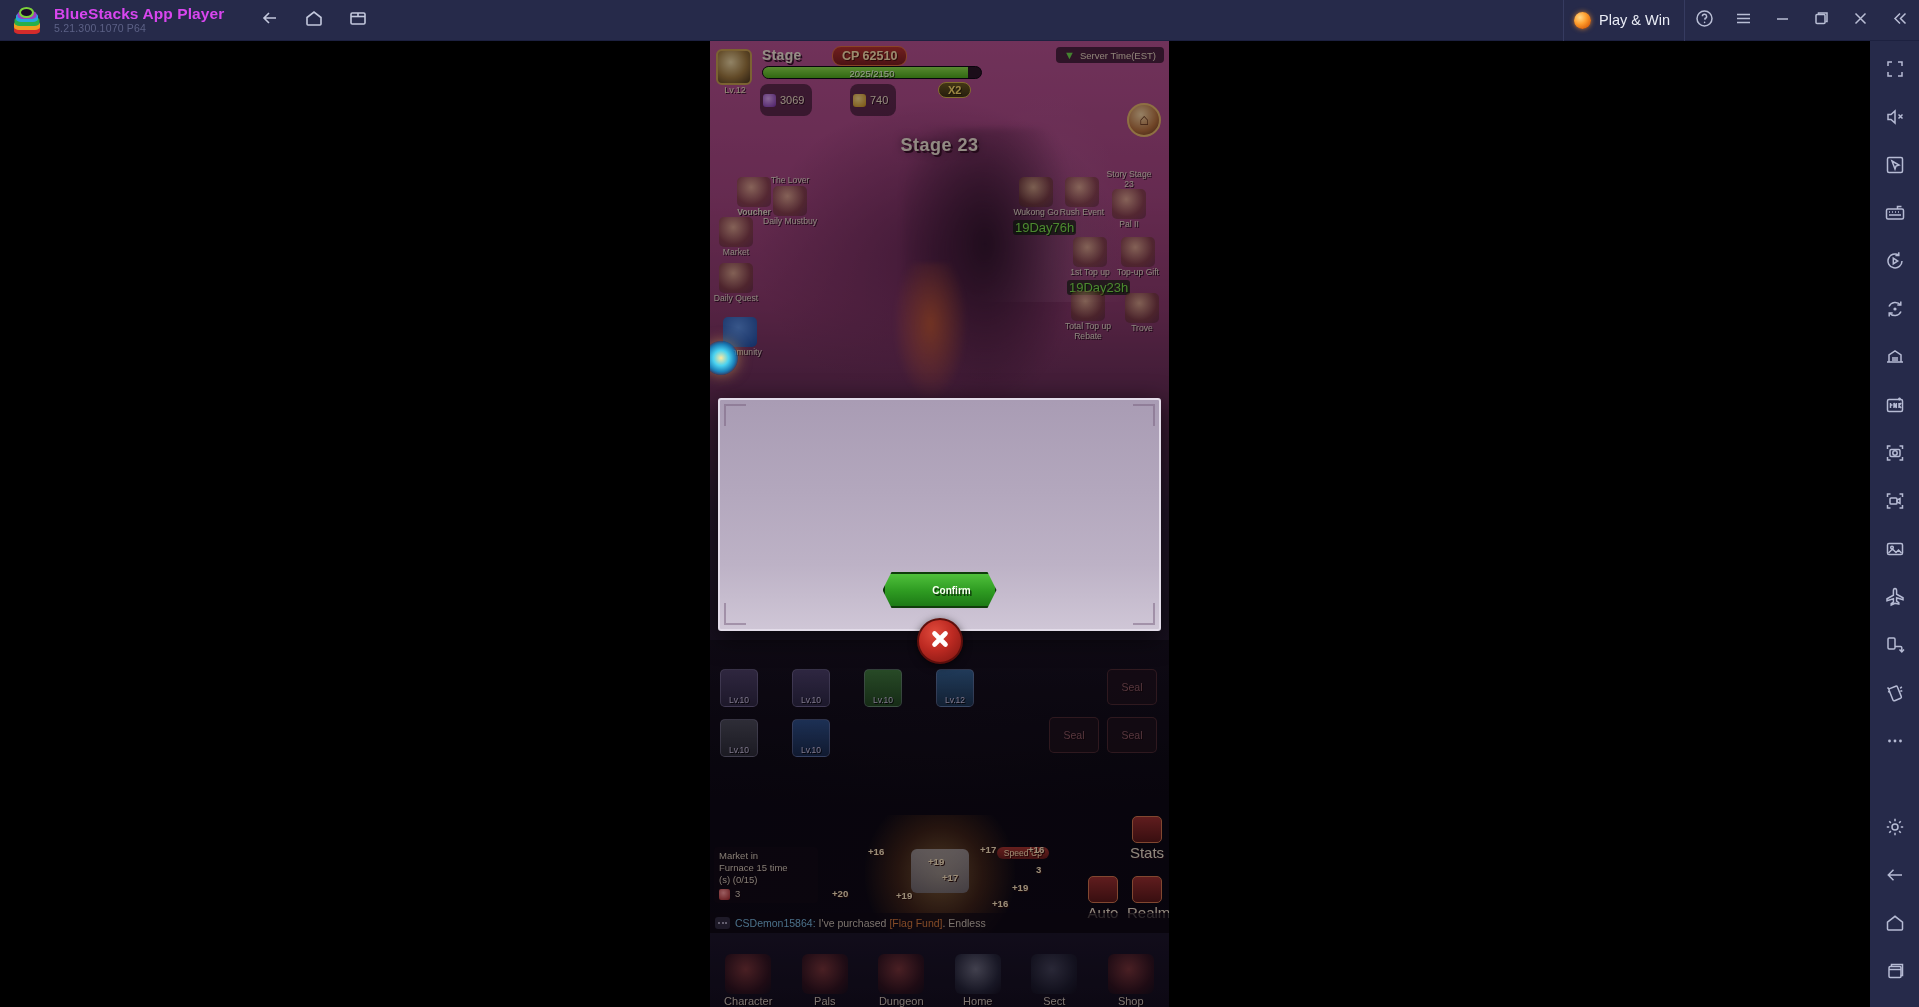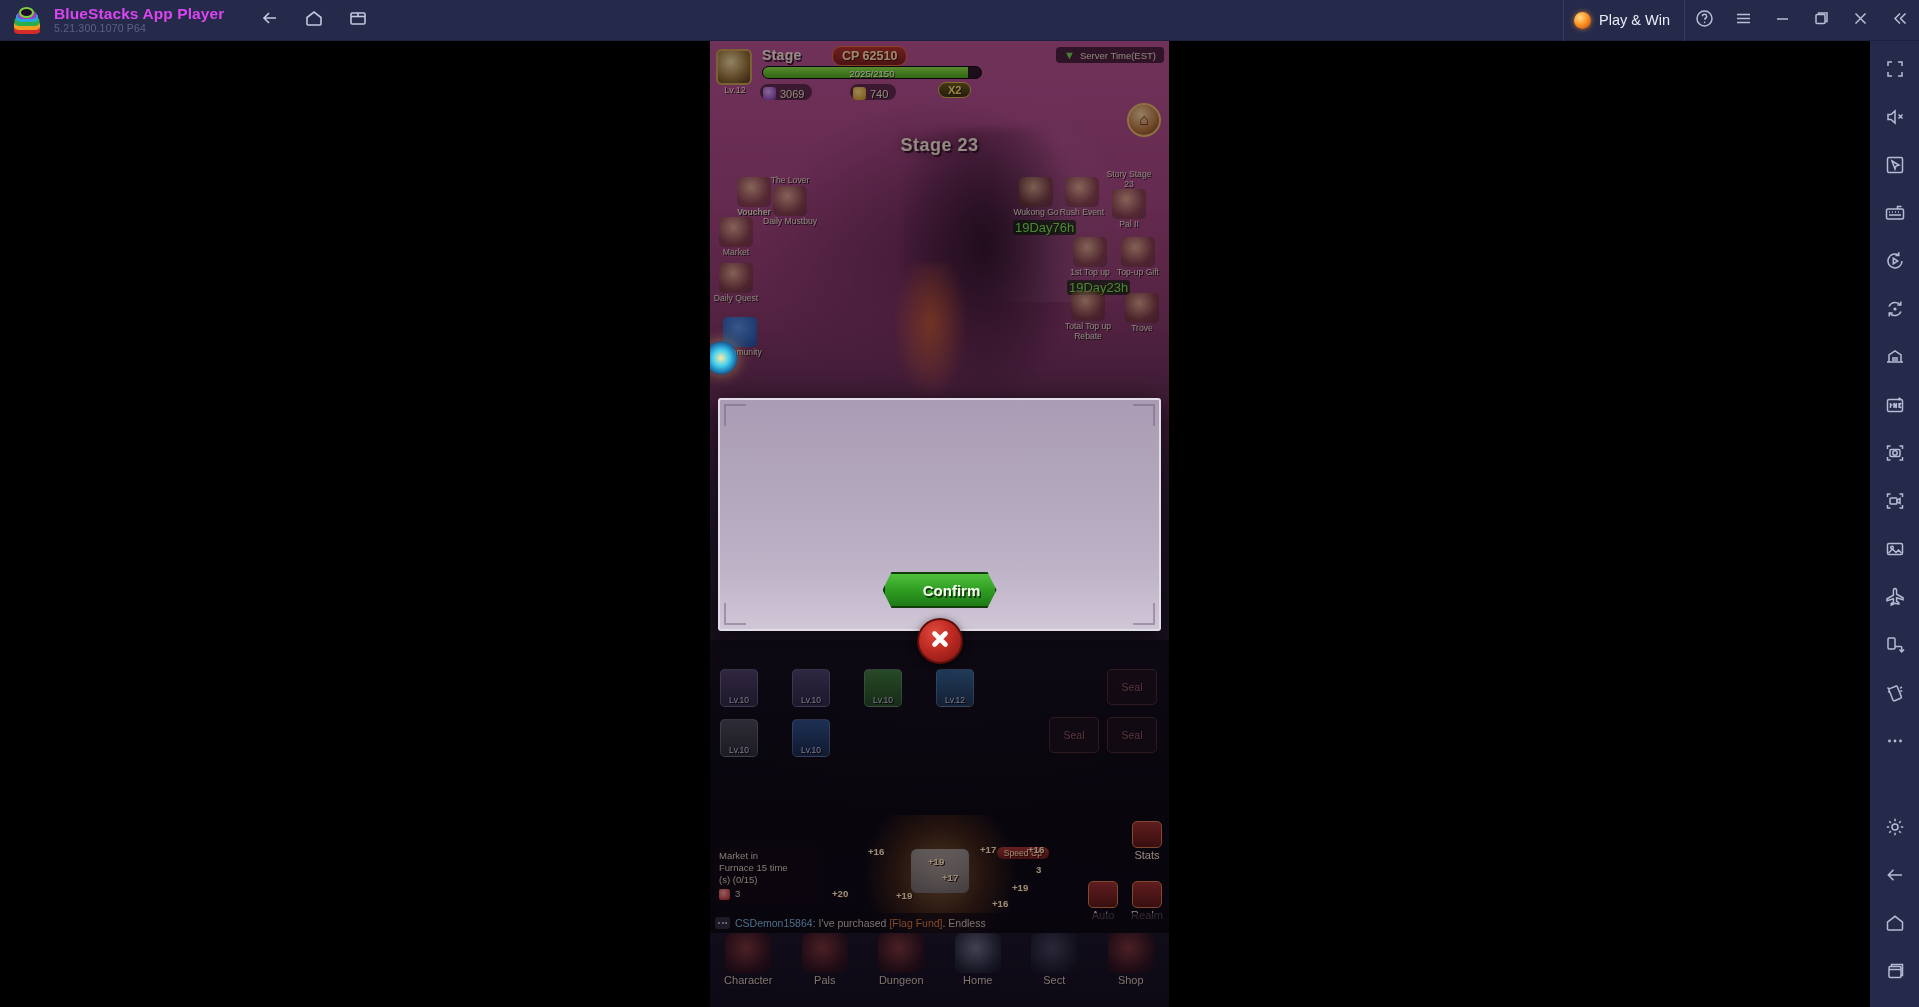--- a/index.html
+++ b/index.html
@@ -96,21 +96,21 @@
           text-shadow:1.5px 1.5px 0 #331225; letter-spacing:.3px; }
   #cpbadge{ position:absolute; left:122px; top:5px; padding:2px 9px; border-radius:9px;
             background:linear-gradient(180deg,#b8322c,#7d1e1c); border:1px solid #e2703a;
             font-size:12.5px; font-weight:bold; color:#ffe7b0; text-shadow:1px 1px 0 #4a0f0c; }
   #xpwrap{ position:absolute; left:52px; top:25px; width:220px; height:13px; border-radius:7px;
            background:#2a1523; border:1px solid #0d060f; overflow:hidden; }
   #xpfill{ position:absolute; left:0;top:0; height:100%; width:94%;
            background:linear-gradient(180deg,#8fe34a,#4fae18); }
   #xptext{ position:absolute; left:0;top:0; width:100%; text-align:center; font-size:9.5px;
            line-height:13px; color:#f6ffe6; text-shadow:1px 1px 0 #1d3205; }
-  .res{ position:absolute; top:43px; height:16px; display:flex; align-items:flex-end; gap:4px;
+  .res{ position:absolute; top:43px; height:32px; display:flex; align-items:center; gap:4px;
         padding:0 8px 0 3px; border-radius:8px; background:rgba(25,10,22,.55); }
   .res .ic{ width:13px;height:13px;border-radius:3px; }
   .res .vv{ font-size:11px; color:#f3e4c8; text-shadow:1px 1px 0 #2a0d1c; }
   #res1{ left:50px; } #res1 .ic{ background:radial-gradient(circle at 40% 35%,#e0a8f4,#7a2fa8); }
   #res2{ left:140px; } #res2 .ic{ background:radial-gradient(circle at 40% 35%,#ffe08a,#c98c12); }
   #spd{ position:absolute; left:228px; top:41px; padding:1px 9px; border-radius:9px;
         background:linear-gradient(180deg,#6d5a1c,#3d3010); border:1px solid #d8b447;
         font-size:11px;font-weight:bold;color:#ffe06a; text-shadow:1px 1px 0 #2b2006; }
   #srvtime{ position:absolute; right:5px; top:6px; padding:2px 8px; border-radius:4px;
             background:rgba(30,12,26,.7); font-size:9.5px; color:#e9d8c0;
@@ -155,37 +155,37 @@
               font-size:9.5px; line-height:12px; color:#d8cdba; text-shadow:1px 1px 0 #110409; }
   #forgeinfo .cnt{ display:flex;align-items:center;gap:5px;margin-top:2px; }
   #forgeinfo .cnt .gem{ width:11px;height:11px;border-radius:2px;
                         background:radial-gradient(circle at 40% 35%,#ff9a9a,#a02020); }
   #speedup{ position:absolute; right:120px; bottom:148px; padding:1px 7px; border-radius:8px;
             background:linear-gradient(180deg,#a8342c,#6c1c18); font-size:8.6px; color:#ffe3b4;
             text-align:center; line-height:10px; text-shadow:1px 1px 0 #3a0806; }
   .cornerbtn{ position:absolute; width:40px; text-align:center; cursor:pointer; }
   .cornerbtn .cico{ width:30px;height:27px;margin:0 auto;border-radius:5px;
                     background:linear-gradient(180deg,#9c2f2c,#5c1715); border:1px solid #d4764a; }
-  .cornerbtn .clbl{ font-size:11px;color:#ecdfc9;text-shadow:1px 1px 0 #230810; margin-top:1px; }
+  .cornerbtn .clbl{ font-size:15px;color:#ecdfc9;text-shadow:1px 1px 0 #230810; margin-top:1px; }
   .enh{ position:absolute; font-size:9.6px; font-weight:bold; color:#ffe9c0;
         text-shadow:1px 1px 0 #2a0e08; }
 
   
   #chatbar{ position:absolute; left:0; bottom:74px; width:100%; height:20px;
             background:rgba(14,8,16,.72); display:flex; align-items:center; gap:5px; padding:0 5px; }
   #chat-ic{ width:15px;height:12px;border-radius:3px;background:#2f2a3c;
             display:flex;align-items:center;justify-content:center;gap:1.5px; }
   #chat-ic i{ width:2px;height:2px;border-radius:50%;background:#cfc6dd;display:block; }
   #chatmsg{ font-size:10.5px; white-space:nowrap; overflow:hidden; }
   .cu{ color:#79b9de; } .ct{ color:#cbbfb0; } .ci{ color:#d77a3a; }
 
   
   #bottomnav{ position:absolute; left:0; bottom:0; width:100%; height:74px;
               background:linear-gradient(180deg,#1a1426 0%,#120d1b 100%);
-              display:flex; justify-content:space-around; padding-bottom:6px; }
+              display:flex; align-items:flex-end; justify-content:space-around; }
   .nav{ width:68px; text-align:center; cursor:pointer; }
   .nav .nico{ width:46px;height:40px;margin:0 auto;border-radius:6px;
               background:radial-gradient(circle at 45% 38%, rgba(200,80,70,.55), rgba(70,20,25,.55) 65%, rgba(20,8,14,.3) 100%); }
   .nav .nlbl{ font-size:11px; color:#cfc2b4; text-shadow:1px 1px 0 #120409; margin-top:1px; }
 
   
   #modal{ position:absolute; left:8px; top:331px; width:443px; height:283px; z-index:40; }
   #modal-title{ position:absolute; left:22px; top:0; width:400px; height:32px;
                 border-radius:6px 6px 0 0;
                 background:linear-gradient(180deg,#5f3a4e 0%,#4a2a3c 48%,#3b2030 100%);
@@ -211,21 +211,21 @@
               background:linear-gradient(180deg,#423c42,#35303a); border:1.5px solid #221e27;
               display:flex;align-items:center;justify-content:center; cursor:text; }
   #codeinput span{ font-size:17px; color:#efe9e2; font-weight:bold;
                    text-shadow:1.5px 1.5px 0 #14101a; letter-spacing:.5px; }
   #confirm{ position:absolute; left:50%; transform:translateX(-50%); top:172px;
             width:114px;height:36px; cursor:pointer;
             background:linear-gradient(180deg,#4fc03b 0%,#2f9c22 52%,#1d7a16 100%);
             border:2px solid #0f3d0b;
             clip-path:polygon(9px 0,105px 0,114px 18px,105px 36px,9px 36px,0 18px);
             display:flex;align-items:center;justify-content:center; }
-  #confirm span{ font-size:15px;font-weight:bold;color:#fbfff4; text-shadow:1.5px 1.5px 0 #0d3a09;margin-left:24px; }
+  #confirm span{ font-size:10px;font-weight:bold;color:#fbfff4; text-shadow:1.5px 1.5px 0 #0d3a09;margin-left:24px; }
   #closex{ position:absolute; left:50%; transform:translateX(-50%); top:246px;
            width:46px;height:46px;border-radius:50%; cursor:pointer;
            background:radial-gradient(circle at 38% 30%,#e04a3c 0%,#bd2a22 45%,#7b1511 100%);
            border:2px solid #5e0f0c; display:flex;align-items:center;justify-content:center;
            box-shadow:0 2px 8px rgba(0,0,0,.6); }
   #closex svg{ stroke:#fff; stroke-width:4.6; stroke-linecap:round; fill:none; }
 
   
   #dim{ position:absolute; inset:0; background:rgba(6,3,10,.40); z-index:30; pointer-events:none; }
   #orb{ position:absolute; left:-6px; top:300px; width:34px;height:34px;border-radius:50%; z-index:35;

